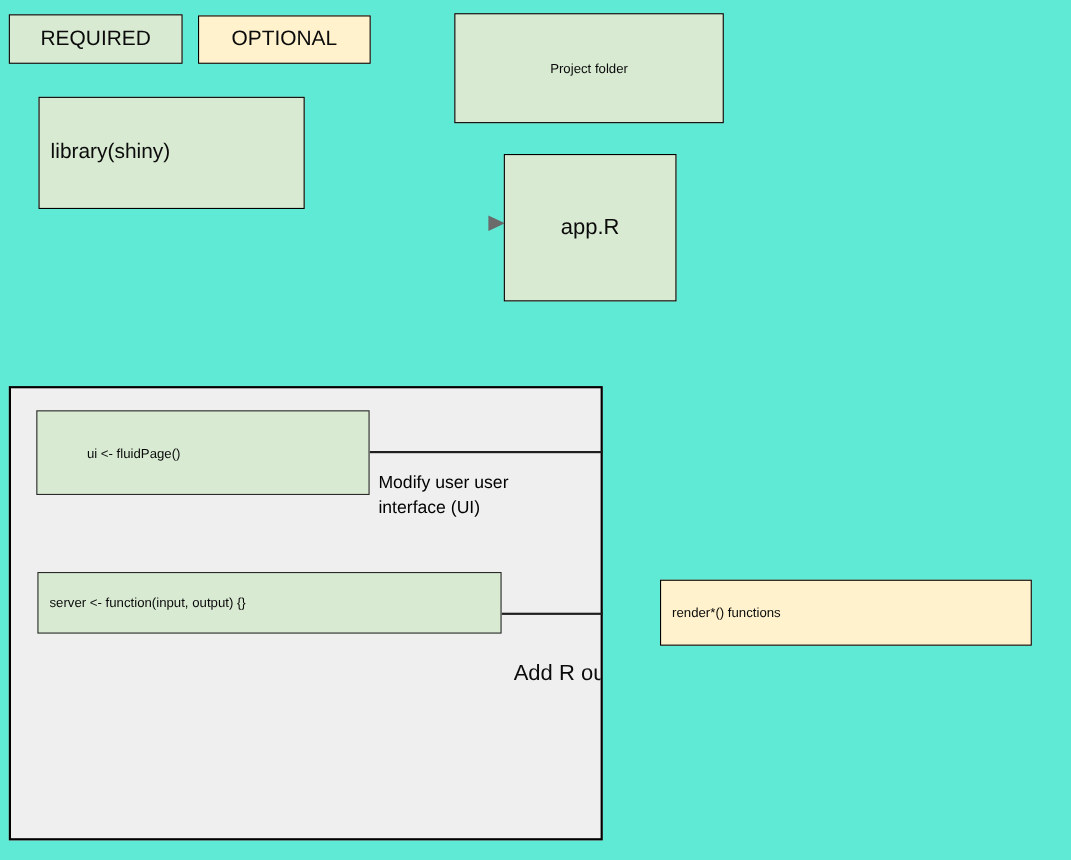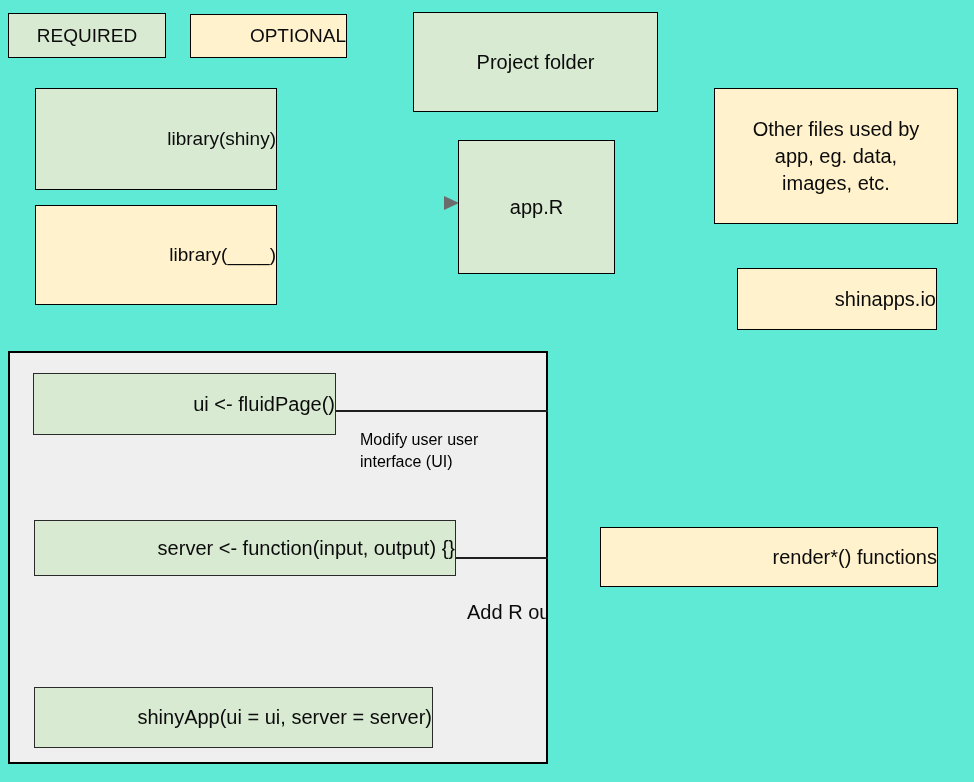--- a/index.html
+++ b/index.html
@@ -18,23 +18,23 @@
   }
   .box {
     position: absolute;
     box-sizing: border-box;
     display: flex;
     align-items: center;
     border: 1.5px solid #000000;
   }
   .green  { background: #d9ead3; }
   .yellow { background: #fff2cc; }
-  .left-pad   { padding-left: 10px; justify-content: flex-end; }
+  .left-pad   { padding-left: 10px; justify-content: flex-start; }
   .centered   { justify-content: center; text-align: center; }
-  .fs20 { font-size: 20px; }
+  .fs20 { font-size: 12px; }
   .fs19 { font-size: 19px; }
   .fs28 { font-size: 20px; }
   .prewrap { white-space: pre-line; line-height: 27px; }
 
   #panel {
     position: absolute;
     left: 8px; top: 351px;
     width: 540px; height: 413px;
     box-sizing: border-box;
     background: #efefef;
@@ -73,71 +73,57 @@
   }
 </style>
 </head>
 <body>
 
 <div id="stage">
 
   <div class="box green centered fs19" style="left:8px; top:13px; width:158px; height:45px;">
     <span>REQUIRED</span>
   </div>
-  <div class="box yellow centered fs19" style="left:190px; top:14px; width:157px; height:44px;justify-content:flex-end;">
+  <div class="box yellow centered fs19" style="left:180px; top:14px; width:157px; height:44px;">
     <span>OPTIONAL</span>
   </div>
 
   <div class="box green left-pad fs19" style="left:35px; top:88px; width:242px; height:102px;">
     <span>library(shiny)</span>
-  </div>
-  <div class="box yellow left-pad fs19" style="left:35px; top:205px; width:242px; height:100px;">
-    <span>library(____)</span>
   </div>
 
   <div class="box green centered fs20" style="left:413px; top:12px; width:245px; height:100px;">
     <span>Project folder</span>
   </div>
 
   <div id="arrowhead"></div>
 
   <div class="box green centered fs28" style="left:458px; top:140px; width:157px; height:134px;">
     <span>app.R</span>
   </div>
 
-  <div class="box yellow centered fs20 prewrap" style="left:714px; top:88px; width:244px; height:136px;">
-    <span>Other files used by
-app, eg. data,
-images, etc.</span>
-  </div>
-  <div class="box yellow left-pad fs20" style="left:737px; top:268px; width:200px; height:62px;">
-    <span>shinapps.io</span>
-  </div>
 
   <div id="panel"></div>
 
   <div class="connector" style="left:336px; top:410px; width:212px;"></div>
   <div class="connector" style="left:456px; top:557px; width:92px;"></div>
 
-  <div class="box green panel-box left-pad fs20" style="left:33px; top:373px; width:303px; height:62px;padding-left:45px;">
+  <div class="box green panel-box left-pad fs20" style="left:33px; top:373px; width:303px; height:77px;padding-left:45px;">
     <span>ui &lt;- fluidPage()</span>
   </div>
 
-  <div class="annotation" style="left:360px; top:429px;">Modify user user
+  <div class="annotation" style="left:344px; top:429px;">Modify user user
 interface (UI)</div>
 
   <div class="box green panel-box left-pad fs20" style="left:34px; top:520px; width:422px; height:56px;">
     <span>server &lt;- function(input, output) {}</span>
   </div>
 
   <div id="add-r-clip">
     <span>Add R out</span>
   </div>
 
-  <div class="box green panel-box left-pad fs20" style="left:34px; top:687px; width:399px; height:61px;">
-    <span>shinyApp(ui = ui, server = server)</span>
-  </div>
 
   <div class="box yellow left-pad fs20" style="left:600px; top:527px; width:338px; height:60px;">
     <span>render*() functions</span>
   </div>
 
 </div>
 
 </body></html>

